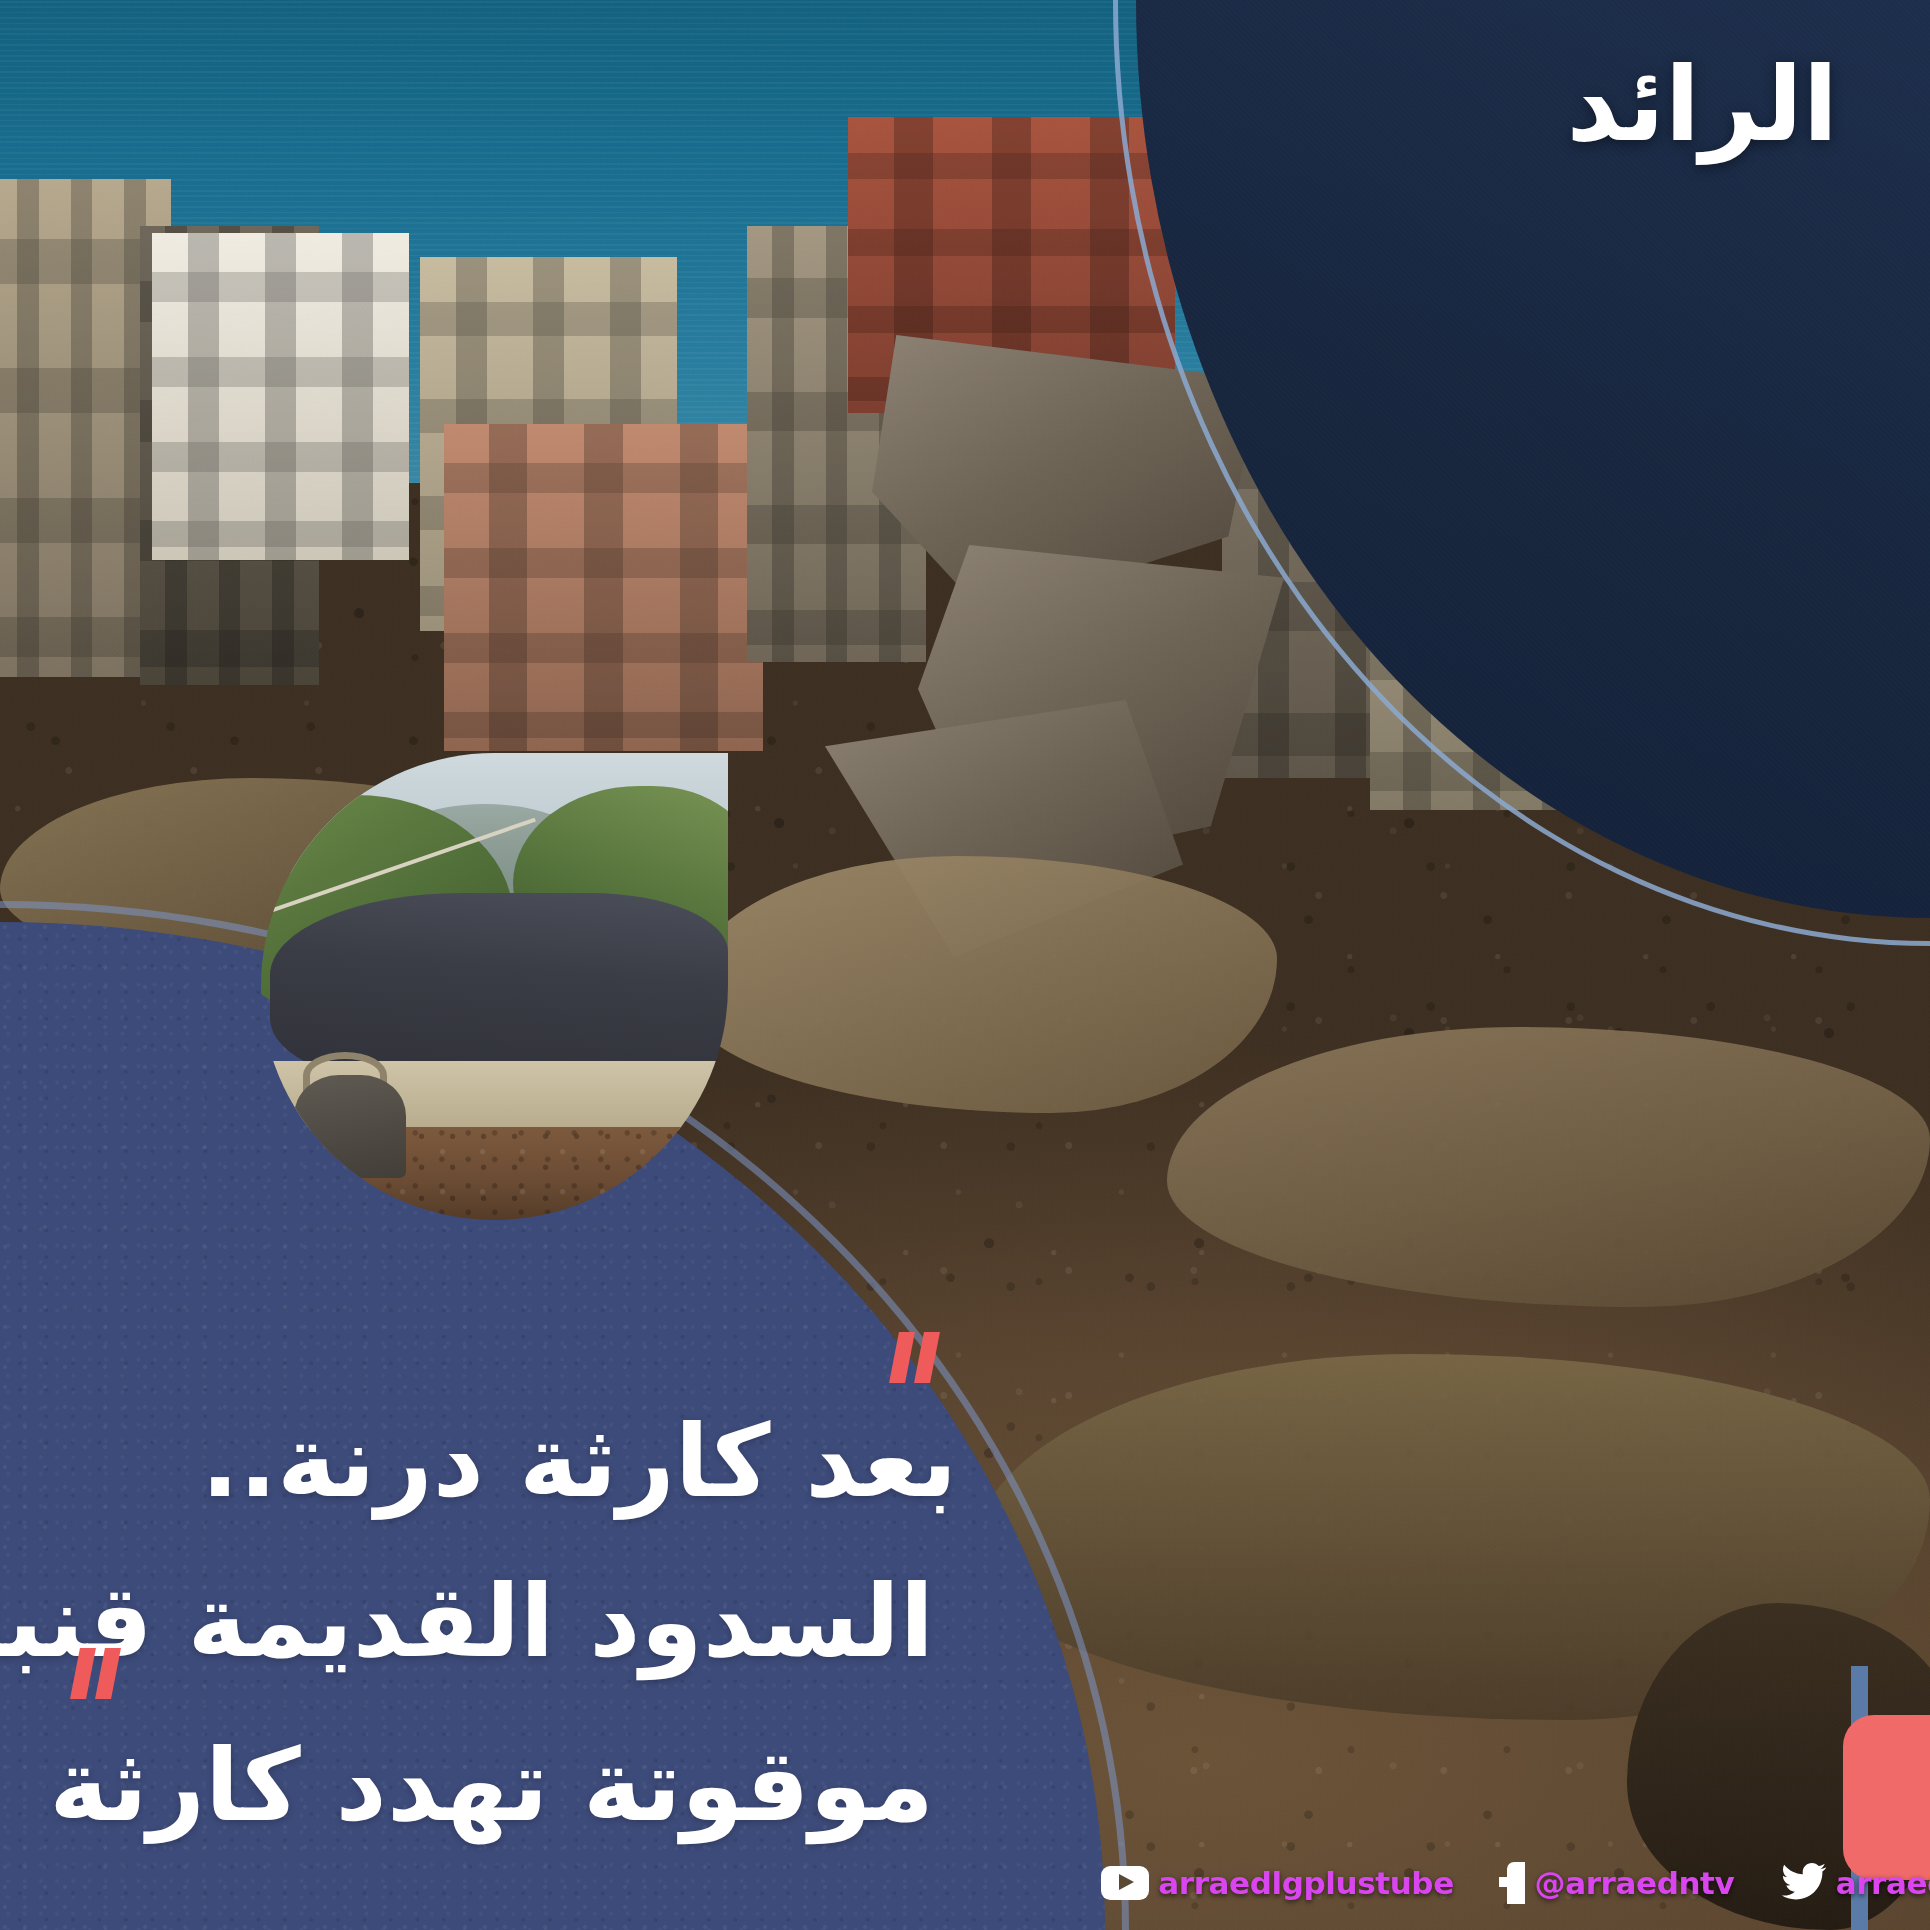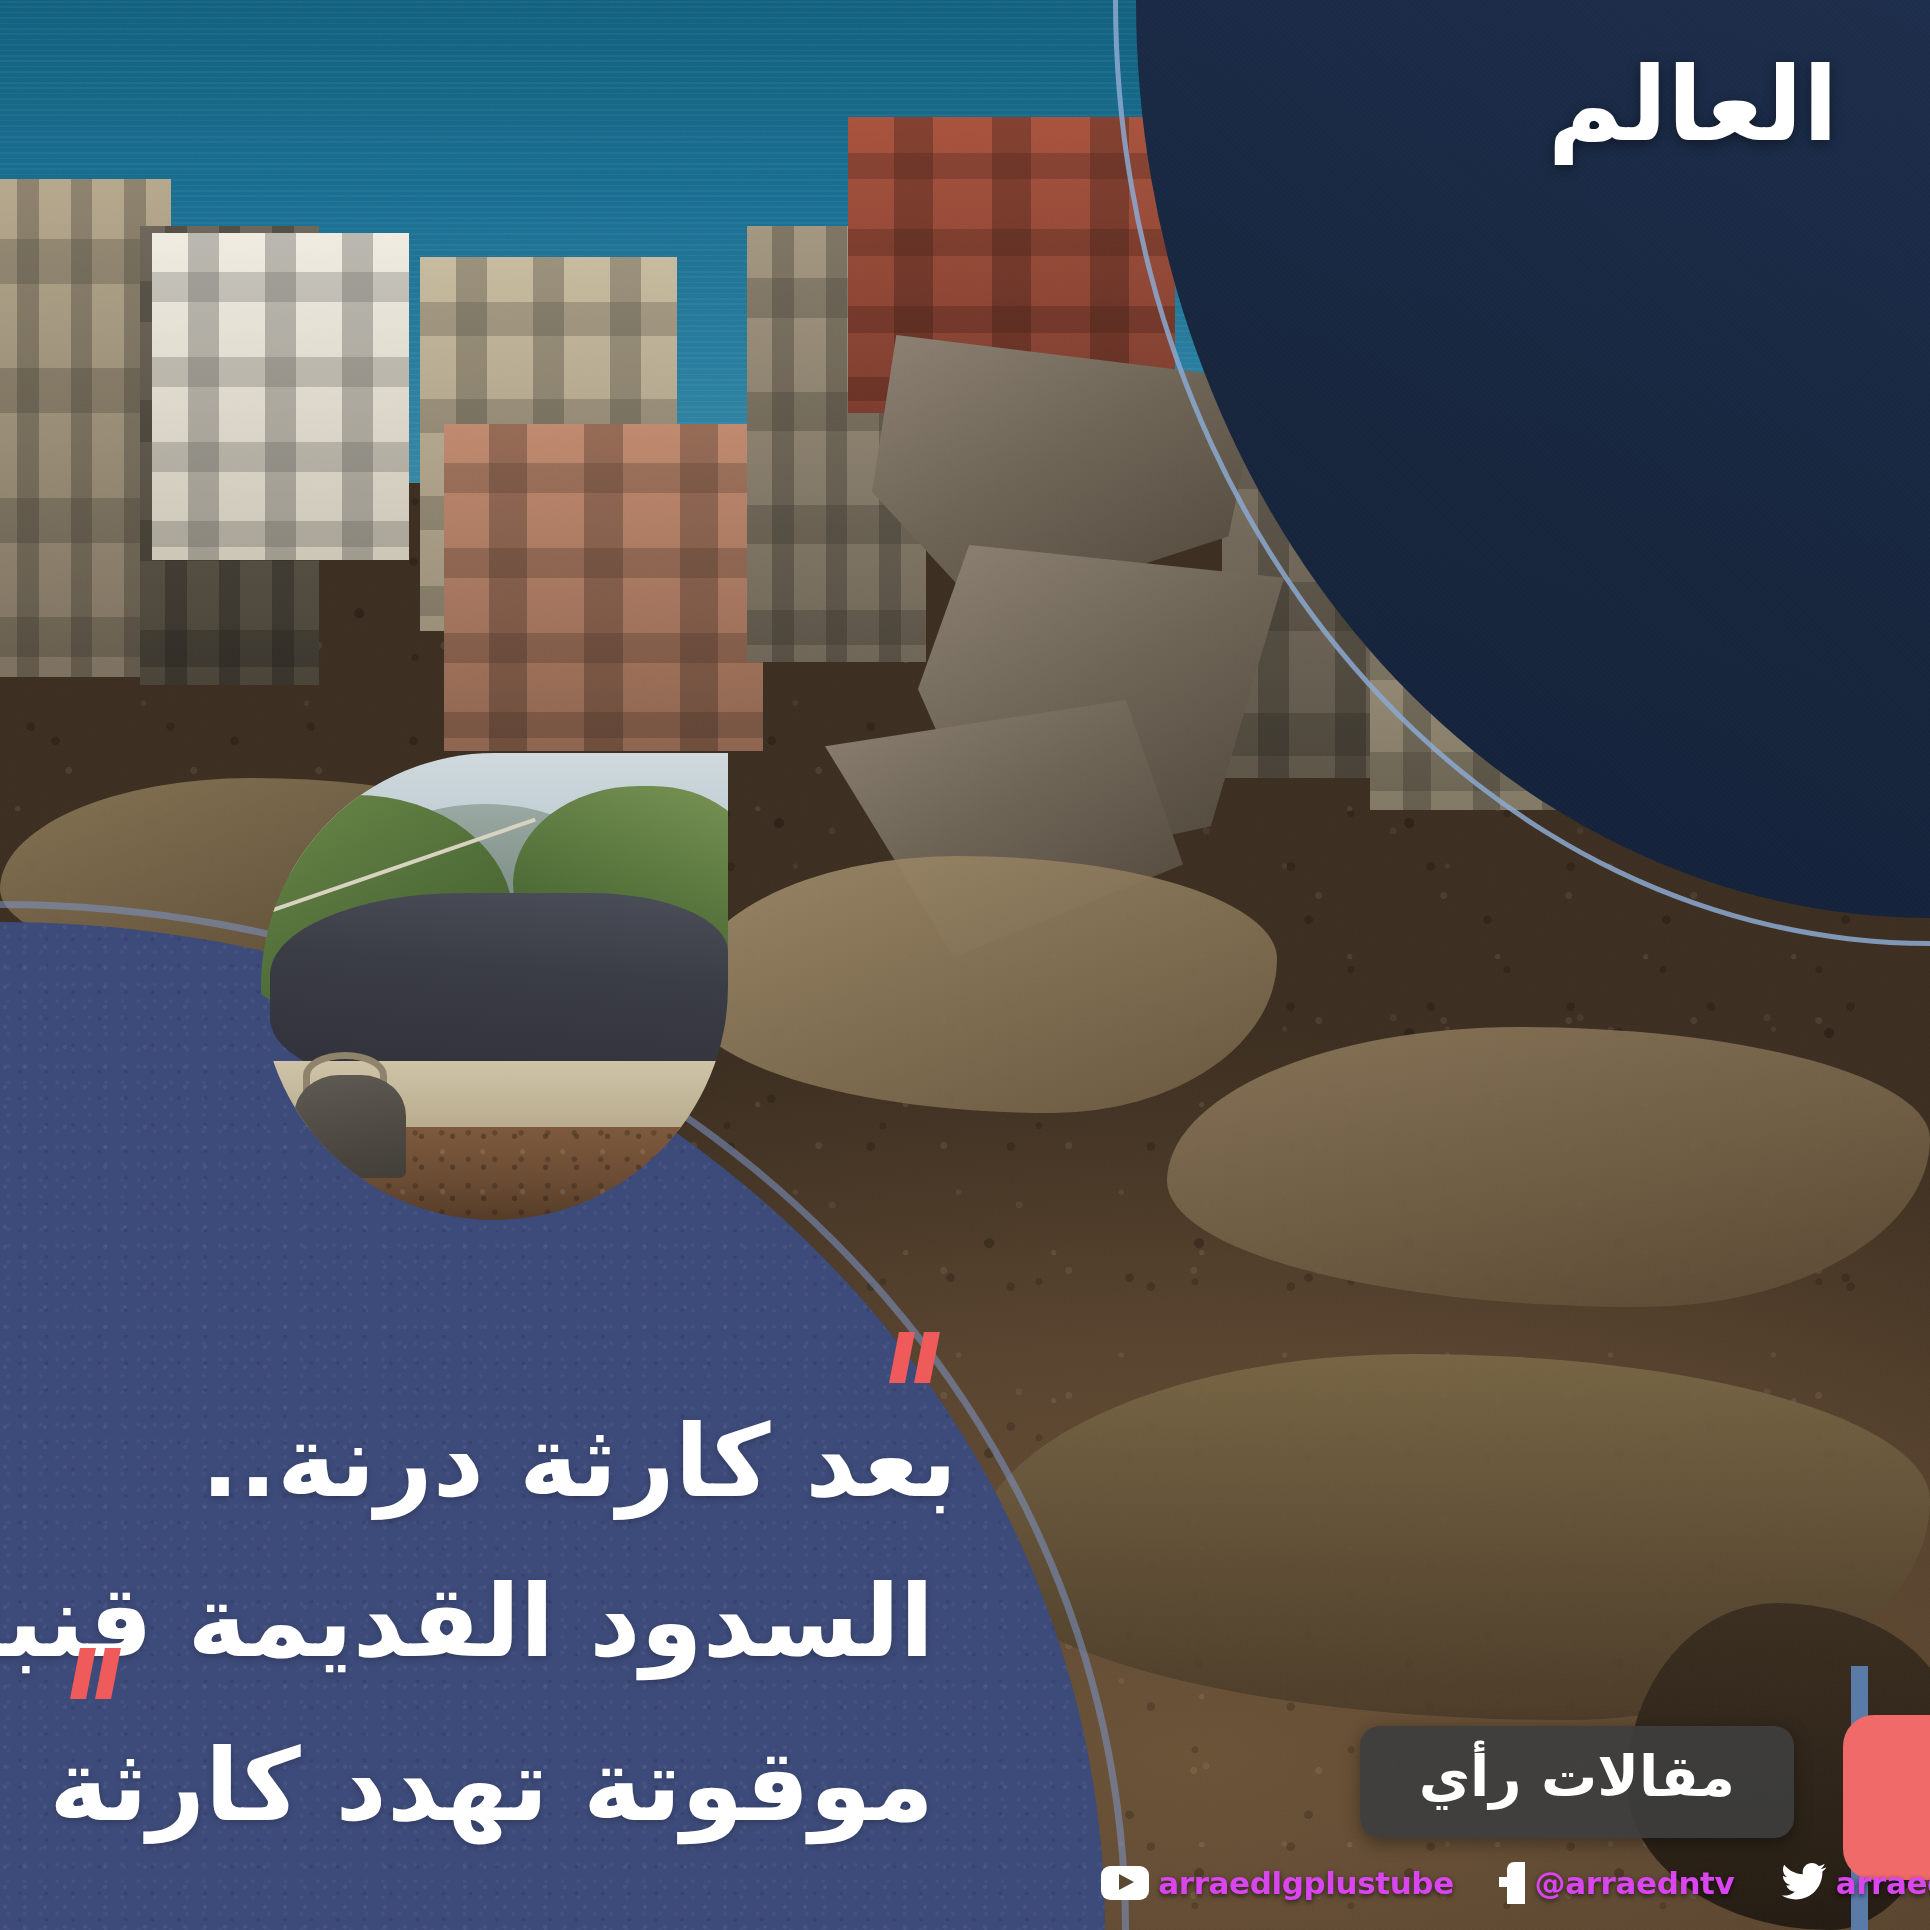--- a/index.html
+++ b/index.html
@@ -262,21 +262,21 @@
     <div class="rubble" style="left:1167px;top:1027px;width:763px;height:280px;background:linear-gradient(170deg,#8e7a5c,#5b4a34);opacity:.9;"></div>
     <div class="rubble" style="left:973px;top:1354px;width:957px;height:366px;background:linear-gradient(180deg,#7a6847,#4a3b28);opacity:.9;"></div>
     <div class="rubble" style="left:1627px;top:1603px;width:327px;height:327px;background:linear-gradient(180deg,#3a2e20,#221a12);opacity:.95;"></div>
     <div class="rubble" style="left:0px;top:778px;width:545px;height:202px;background:linear-gradient(160deg,#8d7a59,#5a4a33);opacity:.9;"></div>
 
     <div class="photo-grain"></div>
   </div>
 
   <div class="corner-navy"></div>
   <div class="corner-stroke"></div>
-  <div class="brand-logo">العالم</div>
+  <div class="brand-logo">الرائد</div>
 
   <div class="panel-blue"></div>
   <div class="panel-stroke"></div>
 
   <div class="inset-dam">
     <div class="dam-sky"></div>
     <div class="dam-waterFar"></div>
     <div class="dam-hillFar"></div>
     <div class="dam-hillL"></div>
     <div class="dam-hillR"></div>
@@ -295,21 +295,20 @@
   <div class="hl-line hl1">بعد كارثة درنة..</div>
   <div class="hl-line hl2">السدود القديمة قنبلة</div>
   <div class="qmark q-close">
       <i></i>
       <i></i>
     </div>
   <div class="hl-line hl3">موقوتة تهدد كارثة</div>
 
   <div class="accent-stripe"></div>
   <div class="accent-red"></div>
-  <div class="badge-cat">مقالات رأي</div>
 
   <div class="social-bar">
 
     <div class="social-item">
       <span class="si ic-yt"></span>
       <span class="social-handle">arraedlgplustube</span>
     </div>
 
     <div class="social-item">
       <span class="si ic-fb"></span>

